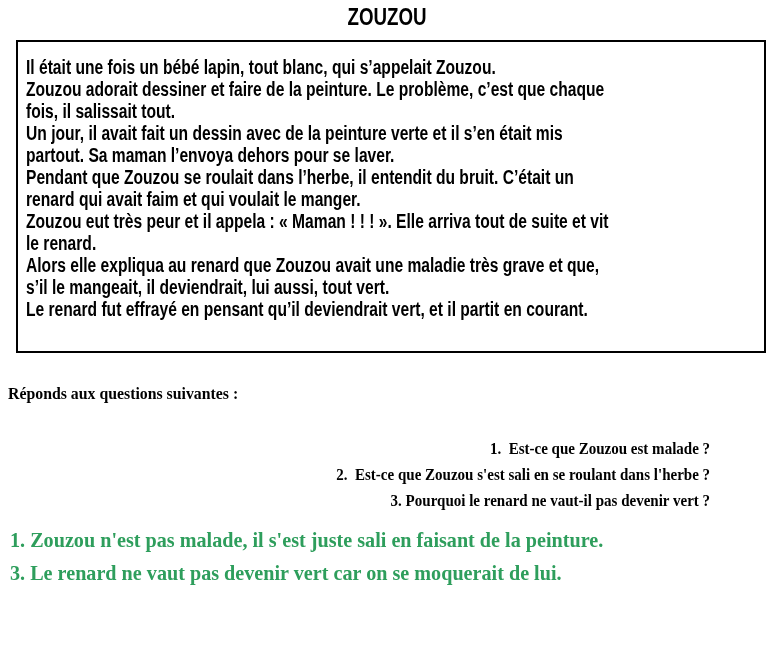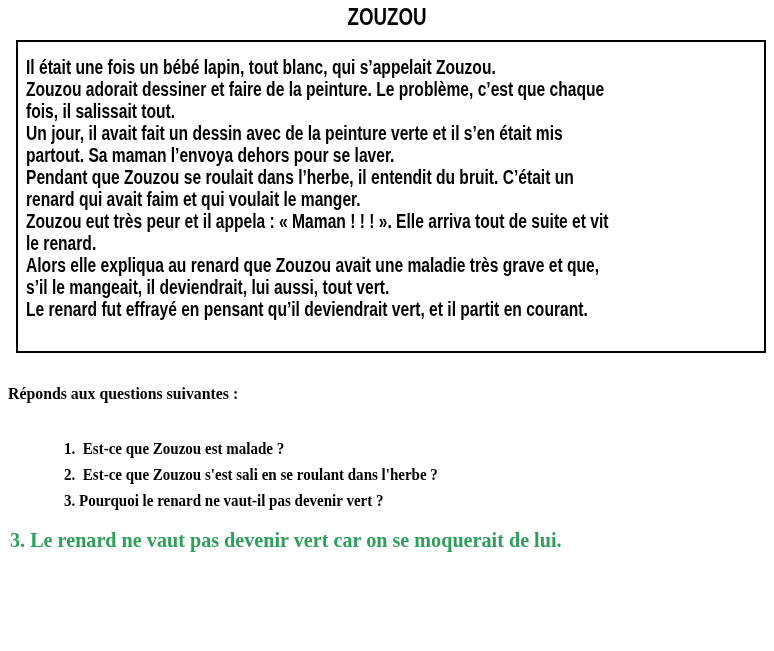--- a/index.html
+++ b/index.html
@@ -63,20 +63,21 @@
     font-size: 17px;
     line-height: 22px;
     white-space: pre;
     transform: scaleX(0.93);
     transform-origin: left center;
   }
 
   
   .questions {
     margin: 31px 0 0 64px;
+    text-align: right;
   }
   .question-line {
     font-family: "Liberation Serif", serif;
     font-weight: bold;
     font-size: 16.5px;
     line-height: 26px;
     white-space: pre;
     transform: scaleX(0.91);
     transform-origin: left center;
   }
@@ -92,20 +93,21 @@
     font-size: 21px;
     line-height: 28px;
     white-space: pre;
     transform: scaleX(0.96);
     transform-origin: left center;
   }
   .answer-line.wrap-indent {
     margin-left: 22px;
   }
   .answer-item.gap-before {
+    margin-top: 5px;
   }
 </style>
 </head>
 <body>
 
 <div class="page">
 
   <div class="title">ZOUZOU</div>
 
   <div class="story-box">
@@ -125,18 +127,21 @@
 
   <div class="instructions">Réponds aux questions suivantes :</div>
 
   <div class="questions">
     <div class="question-line">1.  Est-ce que Zouzou est malade ?</div>
     <div class="question-line">2.  Est-ce que Zouzou s'est sali en se roulant dans l'herbe ?</div>
     <div class="question-line">3. Pourquoi le renard ne vaut-il pas devenir vert ?</div>
   </div>
 
   <div class="answers">
+    <div class="answer-item">
+      <div class="answer-line">1. Zouzou n'est pas malade, il s'est juste sali en faisant de la peinture.</div>
+    </div>
     <div class="answer-item gap-before">
       <div class="answer-line">3. Le renard ne vaut pas devenir vert car on se moquerait de lui.</div>
     </div>
   </div>
 
 </div>
 
 </body></html>

